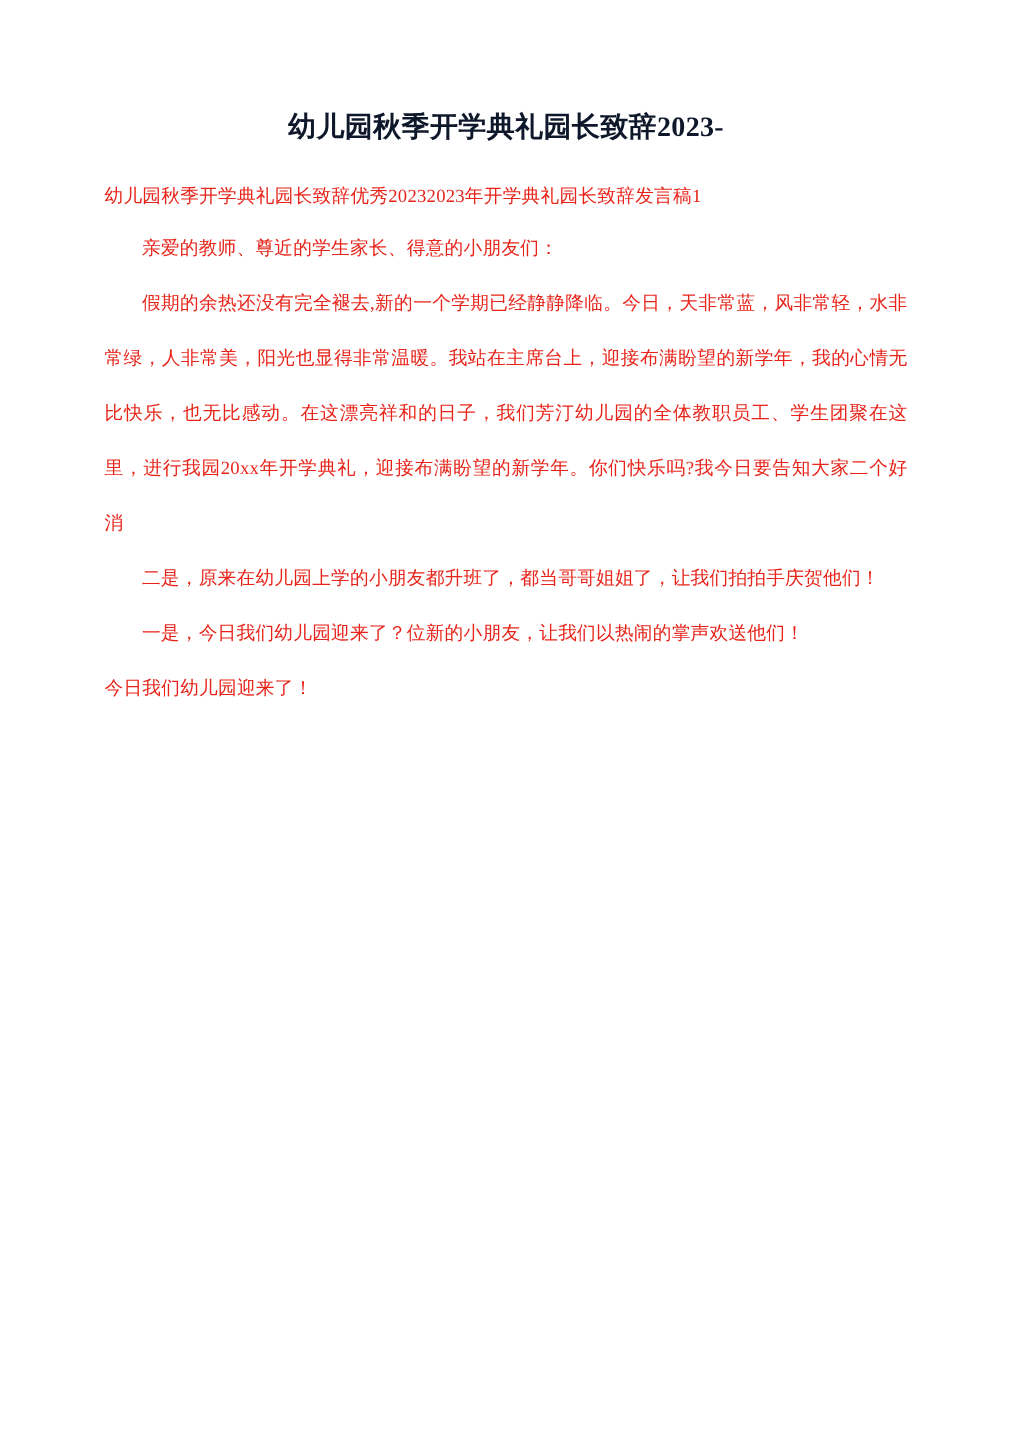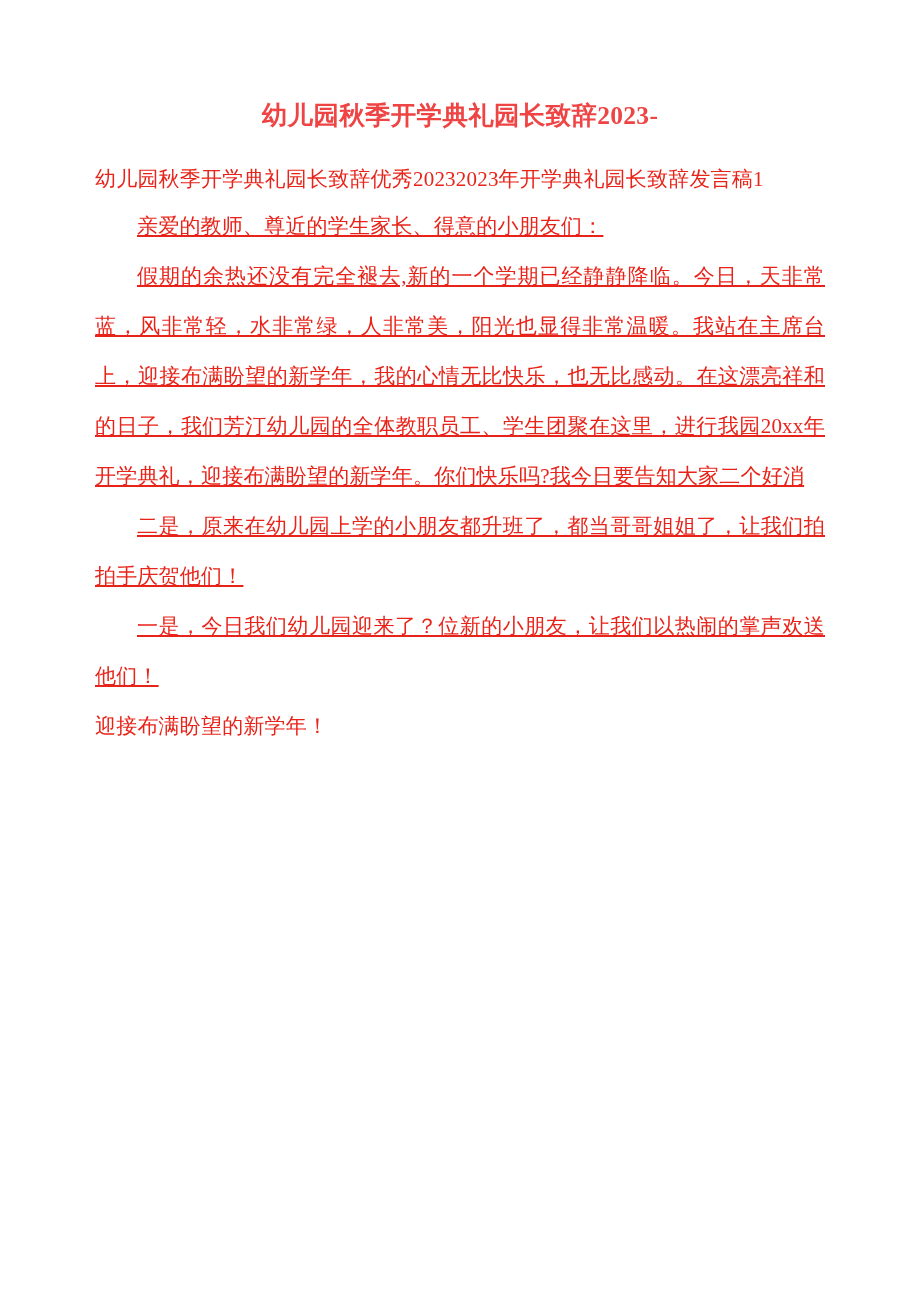--- a/index.html
+++ b/index.html
@@ -20,39 +20,38 @@
     height: 1301px;
     padding: 92px 95px 40px 95px;
     position: relative;
   }
   .doc-title {
     text-align: center;
     font-size: 25.5px;
     font-weight: bold;
     line-height: 47px;
     letter-spacing: 0.3px;
-    color: #ef4444;
+    color: #0f172a;
     margin: 0 0 18px 0;
   }
   .doc-title .line {
     display: block;
     white-space: nowrap;
   }
   .para {
-    font-size: 21px;
+    font-size: 17px;
     line-height: 50px;
     color: #e8241a;
     margin: 0;
     text-align: justify;
     text-justify: inter-ideograph;
     letter-spacing: 0.2px;
   }
   .indent {
     text-indent: 2em;
-    text-decoration: underline;
   }
   .tight {
     line-height: 44px;
   }
   .para + .para {
     margin-top: 0;
   }
   .nowrap-last {
     text-align: left;
   }
@@ -71,15 +70,15 @@
   <p class="para indent">亲爱的教师、尊近的学生家长、得意的小朋友们：</p>
 
 
   <p class="para indent">假期的余热还没有完全褪去,新的一个学期已经静静降临。今日，天非常蓝，风非常轻，水非常绿，人非常美，阳光也显得非常温暖。我站在主席台上，迎接布满盼望的新学年，我的心情无比快乐，也无比感动。在这漂亮祥和的日子，我们芳汀幼儿园的全体教职员工、学生团聚在这里，进行我园20xx年开学典礼，迎接布满盼望的新学年。你们快乐吗?我今日要告知大家二个好消</p>
 
   <p class="para indent">二是，原来在幼儿园上学的小朋友都升班了，都当哥哥姐姐了，让我们拍拍手庆贺他们！</p>
 
   <p class="para indent">一是，今日我们幼儿园迎来了？位新的小朋友，让我们以热闹的掌声欢送他们！</p>
 
 
-  <p class="para nowrap-last">迎接布满盼望的新学年！</p>
+  <p class="para nowrap-last">今日我们幼儿园迎来了！</p>
 
 </div>
 
 </body></html>

